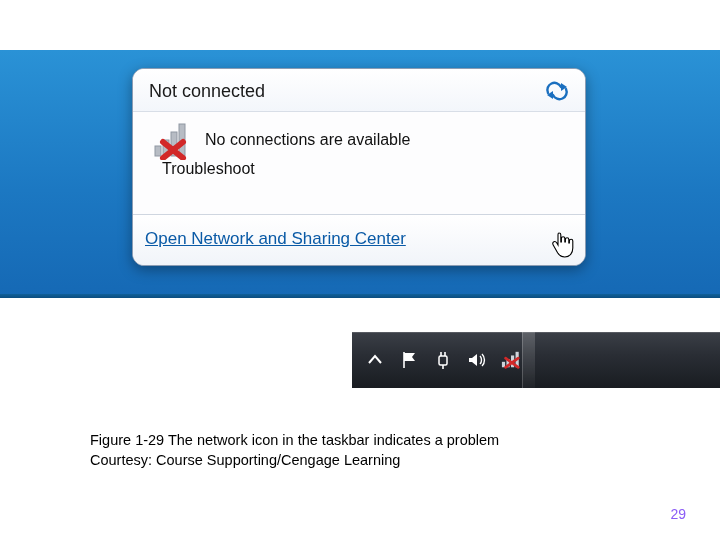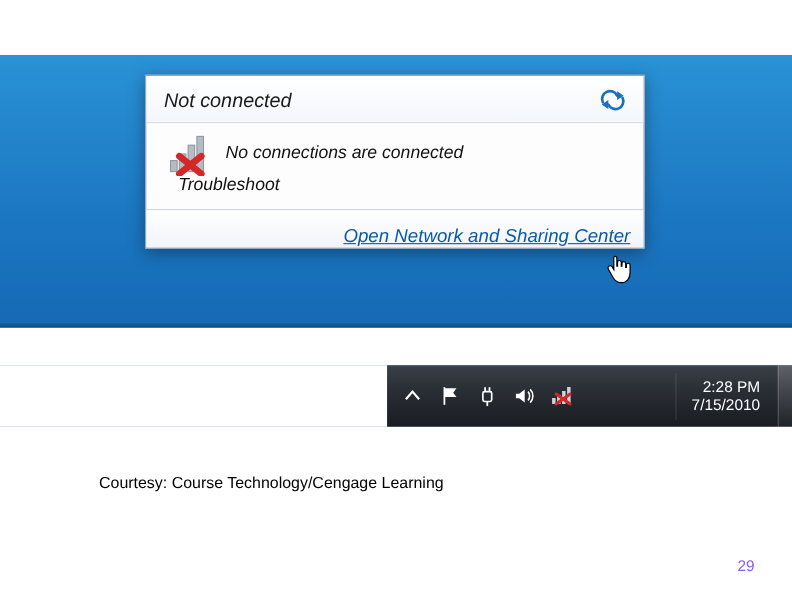--- a/index.html
+++ b/index.html
@@ -31,24 +31,23 @@
   background:#fff;
 }
 
 .popup {
   position: absolute;
   left: 132px;
   top: 68px;
   width: 452px;
   background: #fdfdfe;
   border: 1px solid #8b9cb3;
-  border-radius: 0;
+  border-radius: 12px;
   box-shadow: 0 4px 14px rgba(0,0,0,0.35);
   overflow: hidden;
-  font-style: italic;
 }
 .popup .hdr {
   display: flex;
   align-items: center;
   justify-content: space-between;
   padding: 10px 14px 8px 16px;
   background: linear-gradient(to bottom, #ffffff, #f3f6fb);
   border-bottom: 1px solid #d8dee7;
 }
 .popup .hdr .title {
@@ -76,22 +75,23 @@
   cursor: default;
 }
 .sig-icon {
   width: 42px; height: 40px; position: relative;
   margin-left: 4px;
 }
 .sig-icon svg { width:42px; height:40px; }
 .bottom-sect {
   border-top: 1px solid #cfd6e0;
   background: linear-gradient(to bottom,#ffffff,#f1f4f9);
-  padding: 14px 12px 0 12px;
-  text-align: right;
+  padding: 14px 12px 16px 12px;
+  text-align: left;
+  margin-top: 24px;
 }
 .ons-link {
   font-size: 17px;
   color: #0a5aa6;
   text-decoration: underline;
   cursor: pointer;
 }
 
 .cursor {
   position: absolute;
@@ -210,21 +210,21 @@
           <rect x="10" y="20" width="6" height="16" fill="#b7bcc4"></rect>
           <rect x="18" y="12" width="6" height="24" fill="#b7bcc4"></rect>
           <rect x="26" y="4" width="6" height="32" fill="#b7bcc4"></rect>
           <rect x="2" y="26" width="6" height="10" fill="none" stroke="#9097a2" stroke-width="1"></rect>
           <rect x="10" y="20" width="6" height="16" fill="none" stroke="#9097a2" stroke-width="1"></rect>
           <rect x="18" y="12" width="6" height="24" fill="none" stroke="#9097a2" stroke-width="1"></rect>
           <rect x="26" y="4" width="6" height="32" fill="none" stroke="#9097a2" stroke-width="1"></rect>
           <path d="M10 22 L30 38 M30 22 L10 38" stroke="#d22828" stroke-width="6" stroke-linecap="round"></path>
         </svg>
       </span>
-      <span class="statusline">No connections are connected</span>
+      <span class="statusline">No connections are available</span>
     </div>
     <div class="ts-link-row">Troubleshoot</div>
 
     <div class="bottom-sect">
       <span class="ons-link">Open Network and Sharing Center</span>
     </div>
   </div>
 
   <div class="cursor">
     <svg viewBox="0 0 26 30">
@@ -264,27 +264,24 @@
       <span class="ico">
         <svg viewBox="0 0 22 20">
           <rect x="1" y="12" width="3.5" height="6" fill="#cfd3da"></rect>
           <rect x="6" y="9" width="3.5" height="9" fill="#cfd3da"></rect>
           <rect x="11" y="5" width="3.5" height="13" fill="#cfd3da"></rect>
           <rect x="16" y="1" width="3.5" height="17" fill="#cfd3da"></rect>
           <path d="M5 8 L19 18 M19 8 L5 18" stroke="#d22828" stroke-width="3" stroke-linecap="round"></path>
         </svg>
       </span>
     </div>
-    <div class="clock">
-      <div>2:28 PM</div>
-      <div>7/15/2010</div>
-    </div>
     <div class="showdesk"></div>
   </div>
 
   <div class="caption-area"></div>
 
   <div class="caption">
-    <div>Courtesy: Course Technology/Cengage Learning</div>
+    <div>Figure 1-29 The network icon in the taskbar indicates a problem</div>
+    <div>Courtesy: Course Supporting/Cengage Learning</div>
   </div>
 
   <div class="footer-page">29</div>
 </div>
 
 </body></html>

